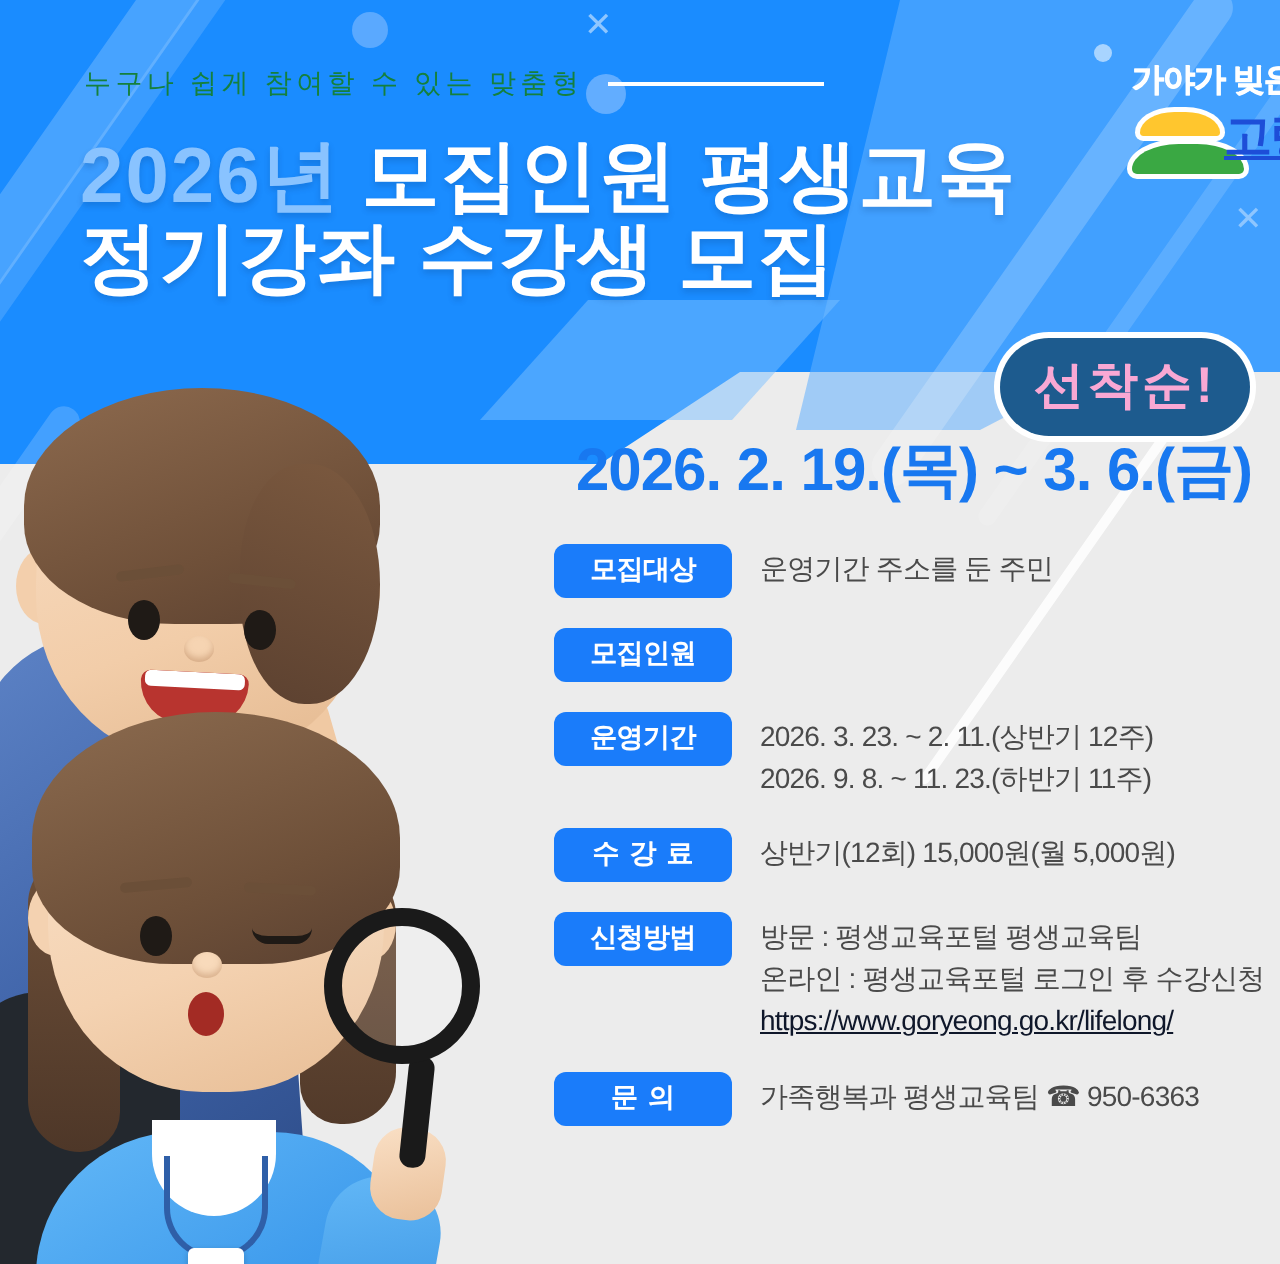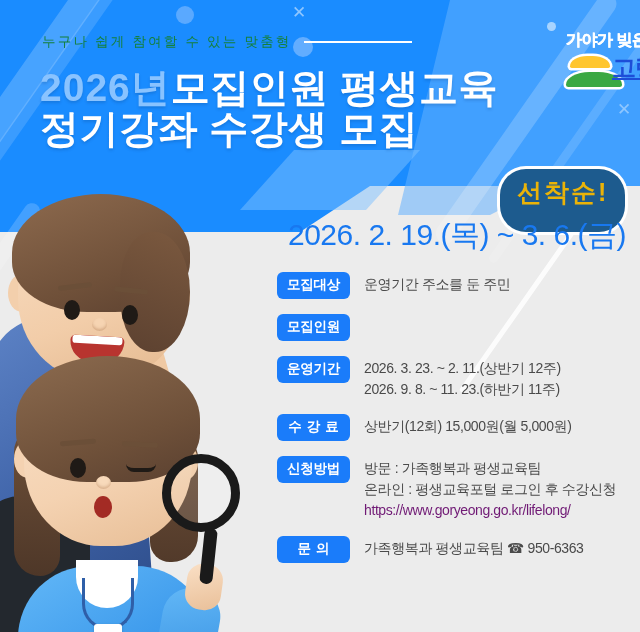--- a/index.html
+++ b/index.html
@@ -114,21 +114,21 @@
     font-size: 39px;
     letter-spacing: 0.5px;
     color: #ffffff;
     text-shadow: 0 2px 3px rgba(0,40,90,.18);
   }
   .title-line.l1 { top: 61px; }
   .title-line.l2 { top: 102px; }
   .year {
     color: #89c3ff;
     letter-spacing: 1px;
-    margin-right: 0;
+    margin-right: 10px;
   }
 
   
   .logo {
     position: absolute;
     left: 512px; top: 30px;
     width: 112px; height: 62px; margin-left: 48px;
   }
   .logo-top {
     position: absolute;
@@ -165,55 +165,55 @@
     background: #ffc62e;
     border-radius: 20px 20px 2px 2px / 12px 12px 2px 2px;
     box-shadow: 0 0 0 2.5px #ffffff;
   }
 
   
   .badge-first {
     position: absolute;
     left: 500px; top: 169px;
     background: #1d5b8e;
-    color: #eab308;
+    color: #f9a8d4;
     font-size: 25px;
     font-weight: bold;
     letter-spacing: 2px;
-    padding: 7px 17px 23px;
+    padding: 7px 17px 9px;
     border-radius: 26px;
     white-space: nowrap;
     box-shadow: 0 0 0 3px #ffffff;
   }
 
   
   .date-headline {
     position: absolute;
     left: 288px; top: 215px;
     font-size: 30px;
-    font-weight: normal;
+    font-weight: bold;
     color: #1878f0;
     letter-spacing: -0.5px;
     white-space: nowrap;
   }
 
   
   .info-list {
     position: absolute;
     left: 277px; top: 272px;
     width: 363px;
   }
   .info-row {
     display: flex;
     align-items: flex-start;
     margin-bottom: 15px;
   }
   .info-label {
     flex: 0 0 auto;
-    width: 73px;
+    width: 89px;
     background: #1a7cfa;
     color: #ffffff;
     font-size: 13.5px;
     font-weight: bold;
     text-align: center;
     border-radius: 6px;
     padding: 4px 0 5px;
     letter-spacing: -0.3px;
     white-space: nowrap;
   }
@@ -221,21 +221,22 @@
   .info-value {
     margin-left: 14px;
     padding-top: 2px;
     color: #4a4a4a;
     font-size: 14px;
     line-height: 1.47;
     letter-spacing: -0.4px;
   }
   .info-value .vline { display: block; white-space: nowrap; }
   .info-value .vline.link {
-    color: #701a75;
+    color: #0f172a;
+    text-decoration: underline;
     margin-top: 1px;
   }
 
   
   .illus {
     position: absolute;
     left: 0; top: 196px;
     width: 270px; height: 436px;
   }
   .fig { position: absolute; }
@@ -532,21 +533,21 @@
     <div class="info-row">
       <div class="info-label spaced">수강료</div>
       <div class="info-value">
         <span class="vline">상반기(12회) 15,000원(월 5,000원)</span>
       </div>
     </div>
 
     <div class="info-row">
       <div class="info-label">신청방법</div>
       <div class="info-value">
-        <span class="vline">방문 : 가족행복과 평생교육팀</span>
+        <span class="vline">방문 : 평생교육포털 평생교육팀</span>
         <span class="vline">온라인 : 평생교육포털 로그인 후 수강신청</span>
         <span class="vline link">https://www.goryeong.go.kr/lifelong/</span>
       </div>
     </div>
 
     <div class="info-row">
       <div class="info-label spaced">문의</div>
       <div class="info-value">
         <span class="vline">가족행복과 평생교육팀 ☎ 950-6363</span>
       </div>

